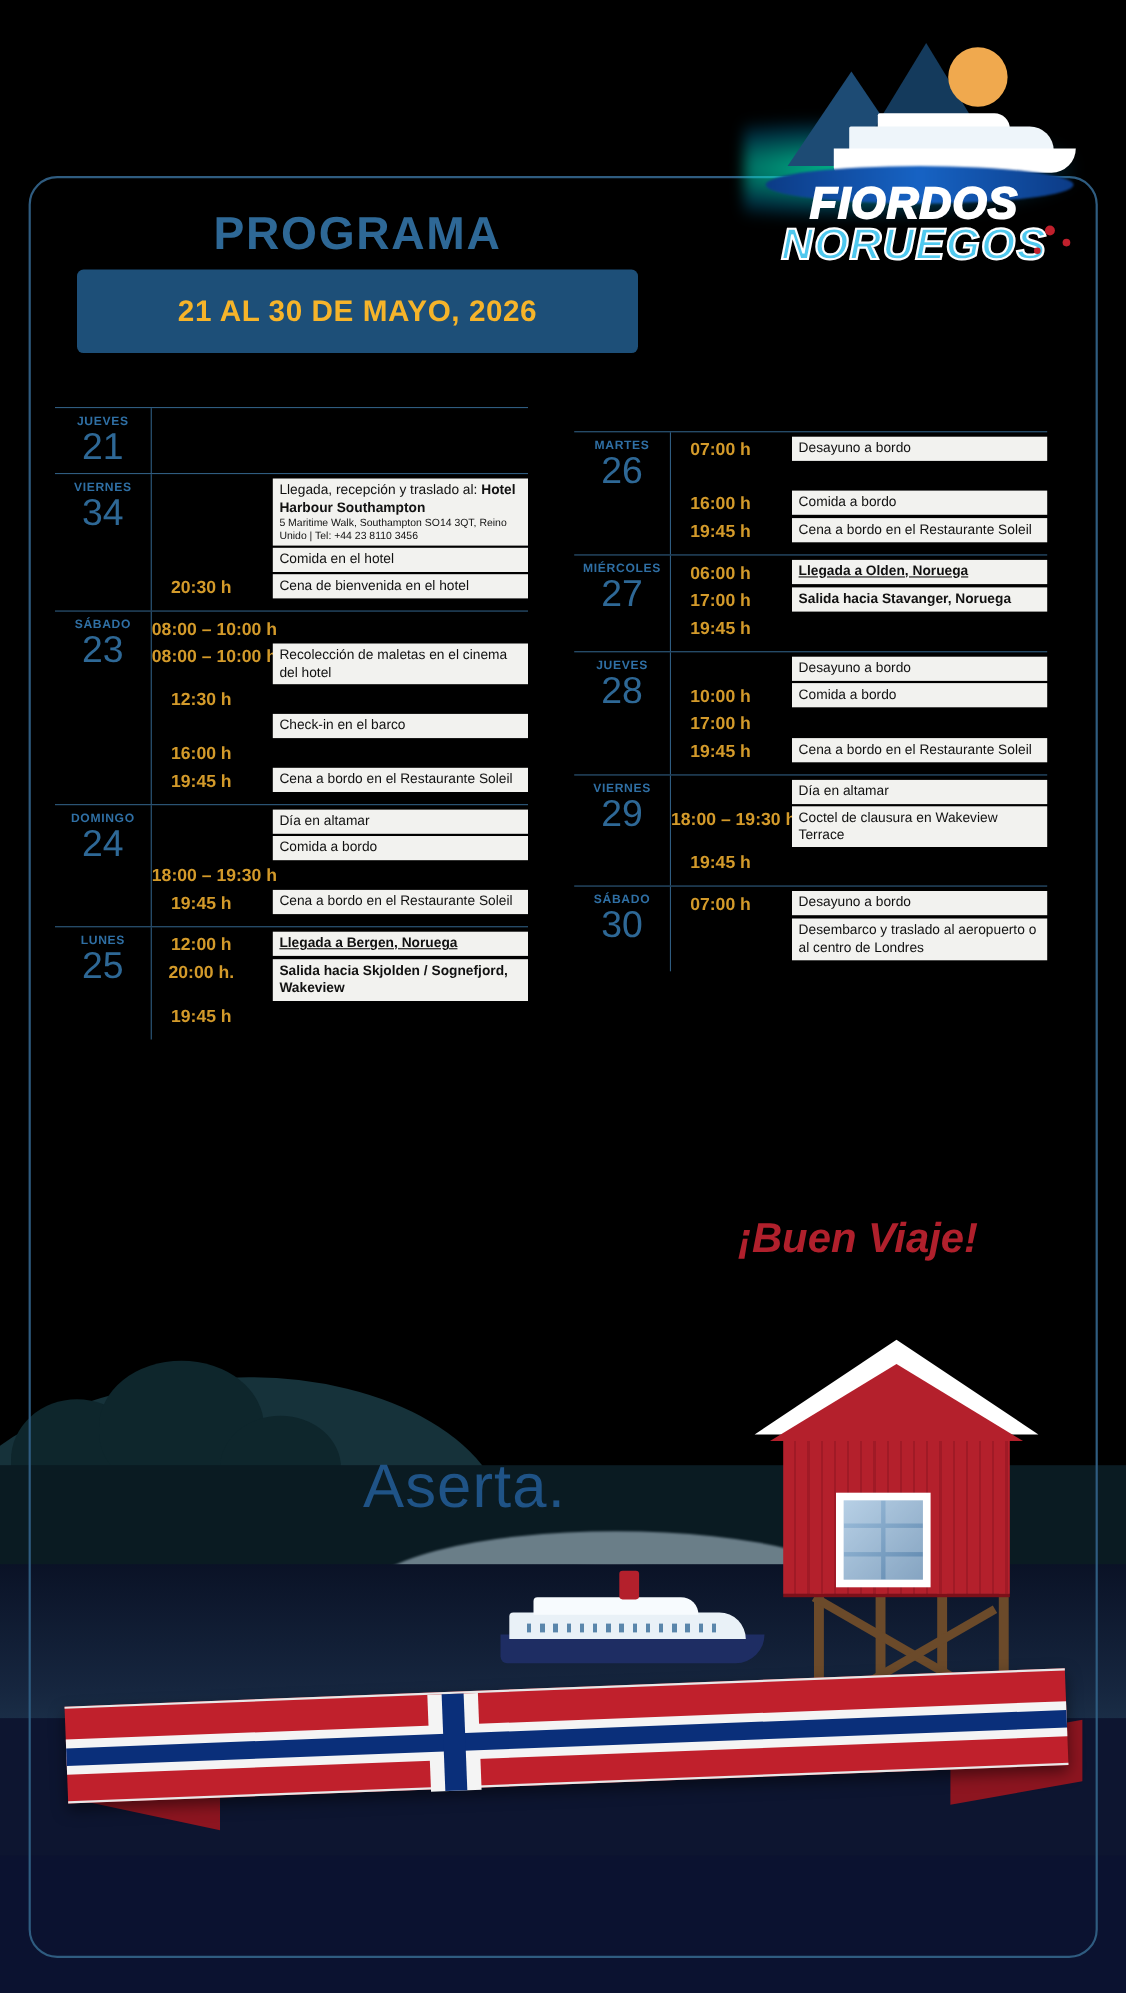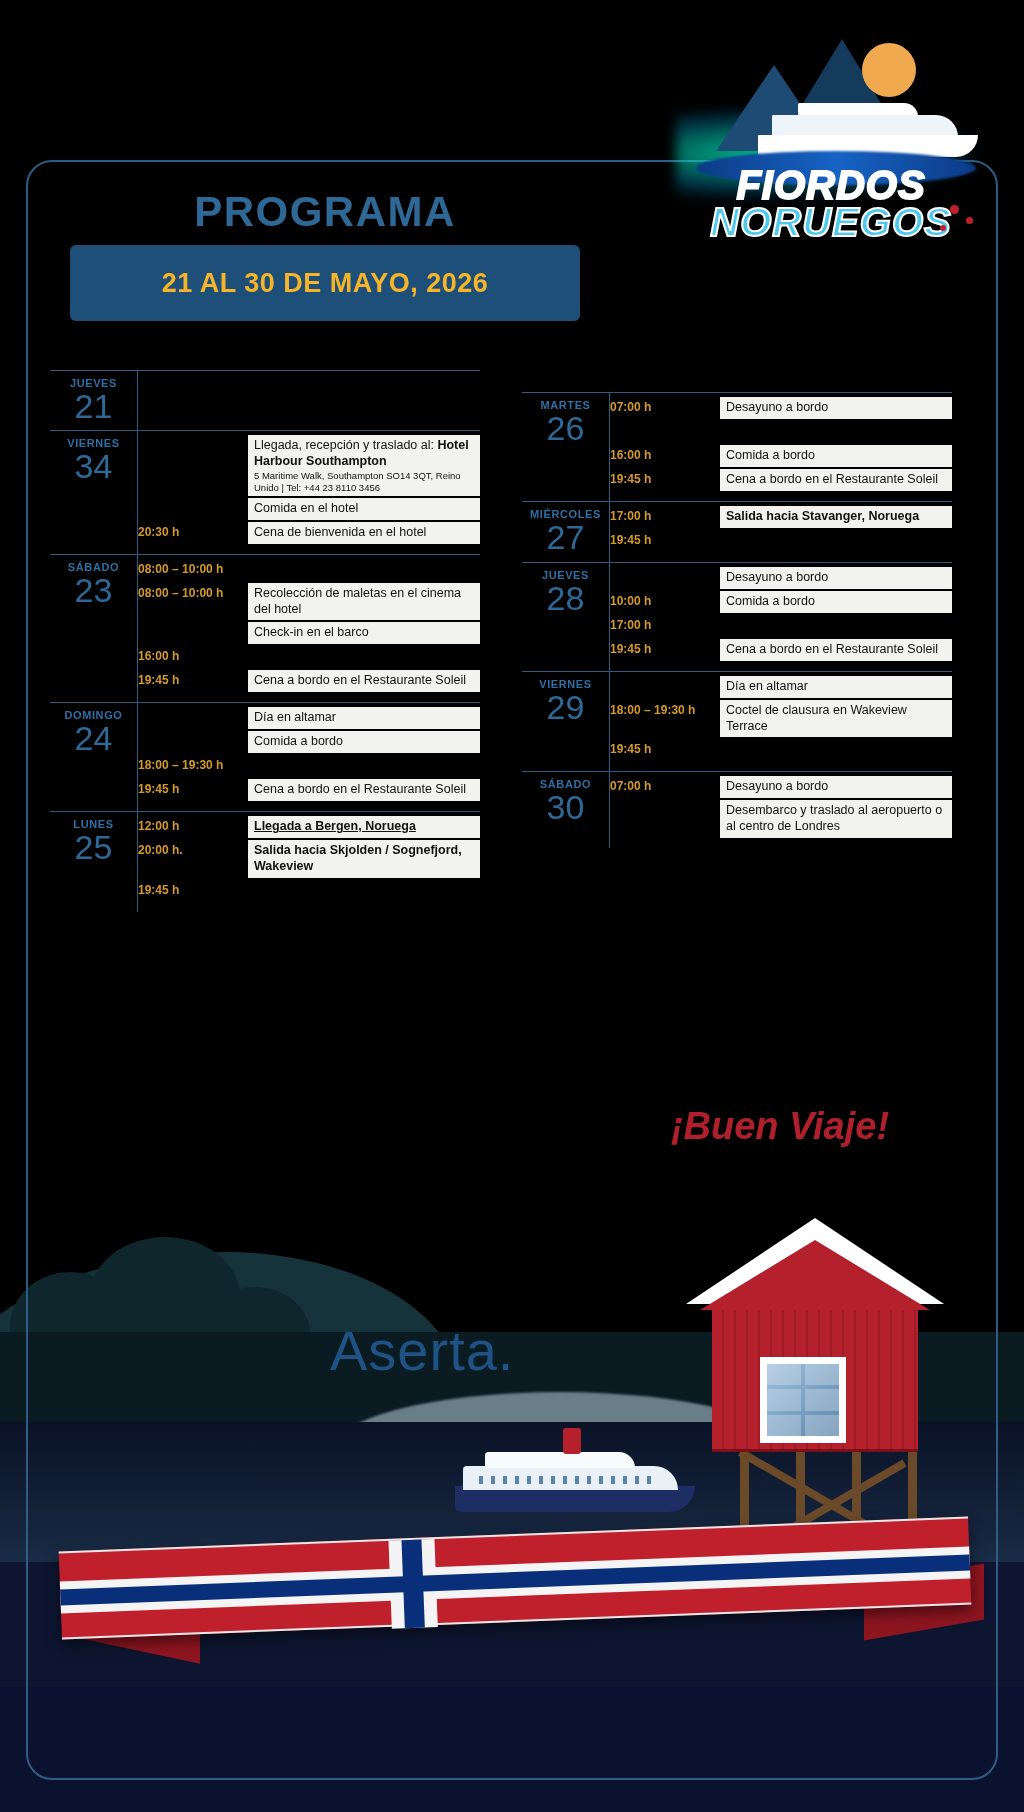--- a/index.html
+++ b/index.html
@@ -365,23 +365,23 @@
   }
   .row {
     display: flex;
     align-items: flex-start;
     min-height: 22px;
     margin-bottom: 2px;
   }
   .time {
     width: 110px;
     flex: 0 0 110px;
-    text-align: left;
+    text-align: center;
     padding-right: 20px;
-    font-size: 12px;
+    font-size: 16px;
     font-weight: bold;
     color: #d39a2a;
     line-height: 1.25;
     padding-top: 3px;
     white-space: nowrap;
   }
   .act {
     flex: 1;
     background: #f2f2ef;
     color: #111111;
@@ -555,20 +555,24 @@
         <div class="day-rows">
           <div class="row">
             <div class="time">08:00 – 10:00 h</div>
             <div class="act empty"></div>
           </div>
           <div class="row">
             <div class="time">08:00 – 10:00 h</div>
             <div class="act">Recolección de maletas en el cinema del hotel</div>
           </div>
           <div class="row">
+            <div class="time">12:30 h</div>
+            <div class="act empty"></div>
+          </div>
+          <div class="row">
             <div class="time"></div>
             <div class="act">Check-in en el barco</div>
           </div>
           <div class="row">
             <div class="time">16:00 h</div>
             <div class="act empty"></div>
           </div>
           <div class="row">
             <div class="time">19:45 h</div>
             <div class="act">Cena a bordo en el Restaurante Soleil</div>
@@ -645,20 +649,24 @@
           </div>
         </div>
       </div>
       <div class="day">
         <div class="day-label">
           <div class="dow">MIÉRCOLES</div>
           <div class="dnum">27</div>
         </div>
         <div class="day-rows">
           <div class="row">
+            <div class="time">06:00 h</div>
+            <div class="act"><span class="underline">Llegada a Olden, Noruega</span></div>
+          </div>
+          <div class="row">
             <div class="time">17:00 h</div>
             <div class="act"><span class="bold">Salida hacia Stavanger, Noruega</span></div>
           </div>
           <div class="row">
             <div class="time">19:45 h</div>
             <div class="act empty"></div>
           </div>
         </div>
       </div>
       <div class="day">

